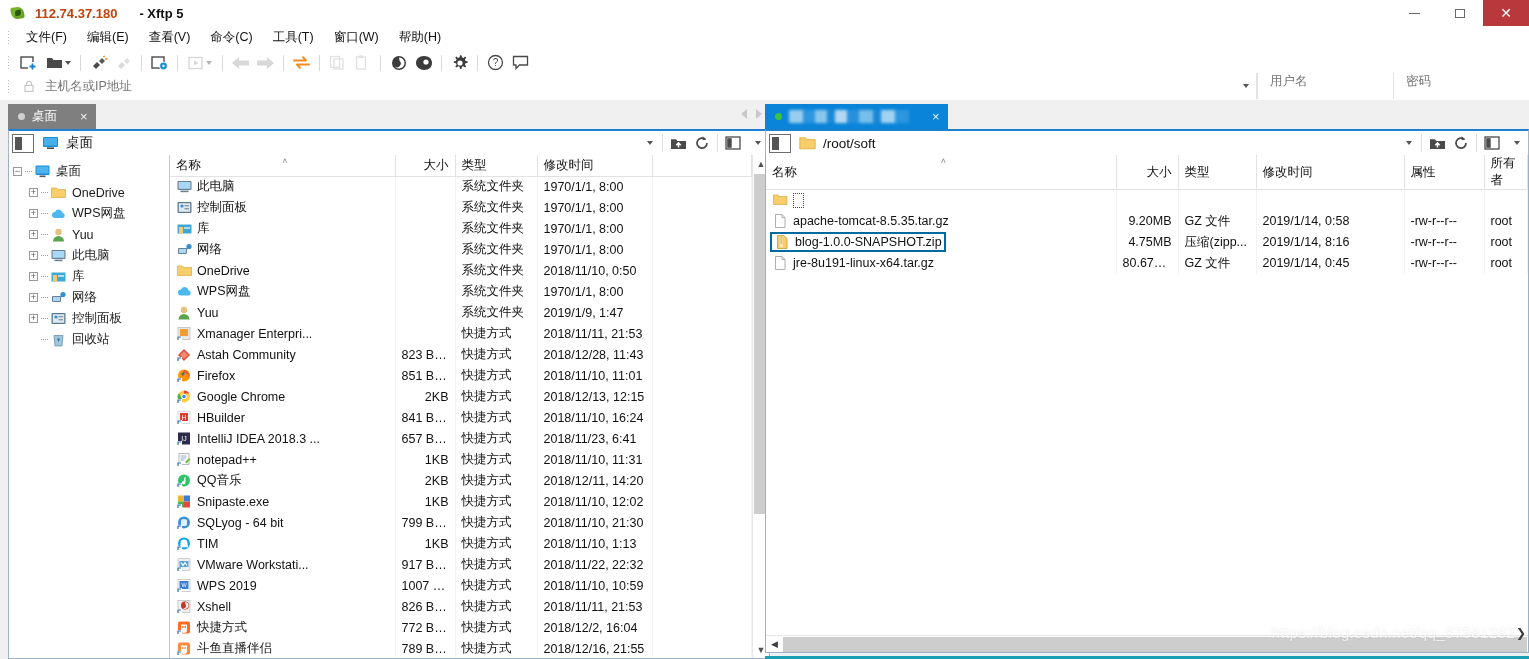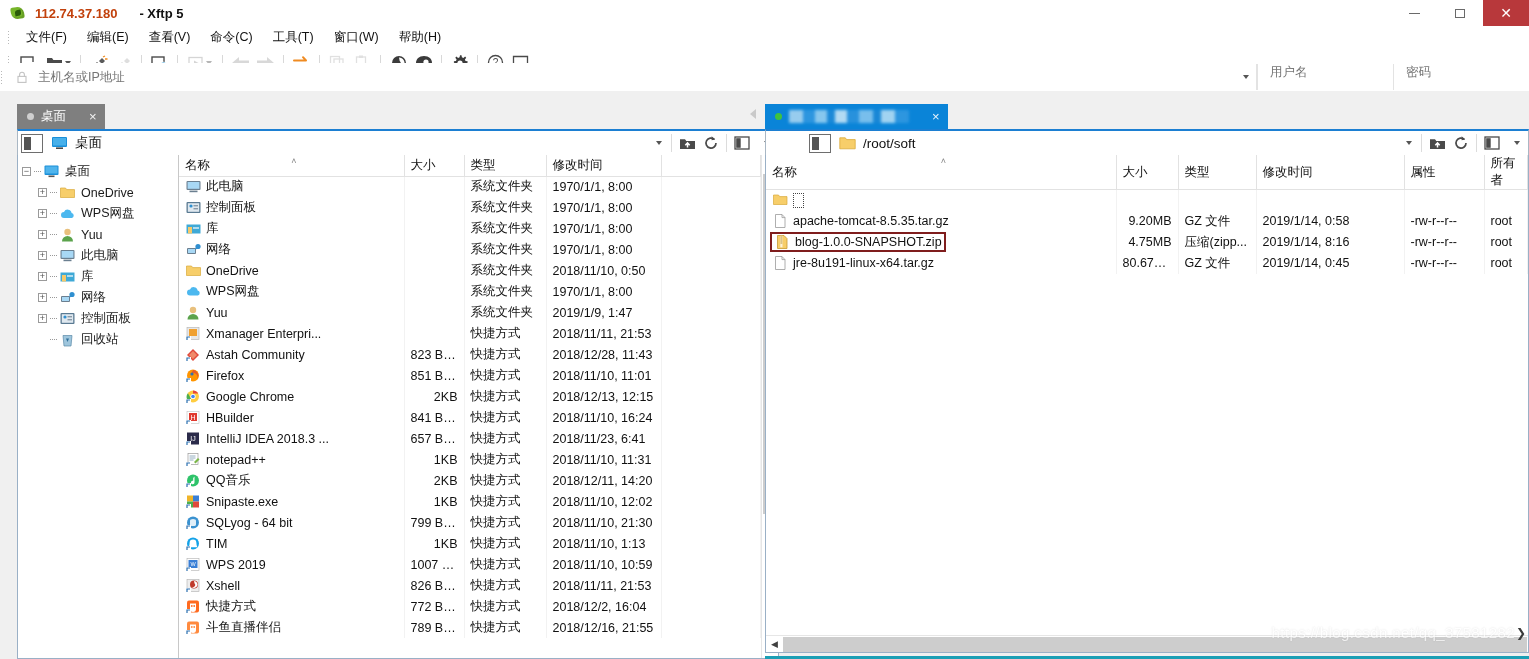--- a/index.html
+++ b/index.html
@@ -70,22 +70,22 @@
     position: relative;
   }
   .tb-btn.wide { width: 34px; }
   .tb-sep { width: 1px; height: 16px; background: #d8d8d8; margin: 0 5px; }
   .caret { width:0; height:0; border-left:3.5px solid transparent; border-right:3.5px solid transparent; border-top:4px solid #555; margin-left:2px; }
   .caret.light { border-top-color:#b5b5b5; }
   svg { display: block; }
 
   
   .addrbar {
-    position: absolute; left: 0; top: 63px; width: 1529px; height: 28px;
-    background: #ffffff; display: flex; align-items: center; 
+    position: absolute; left: 0; top: 72px; width: 1529px; height: 28px;
+    background: #ffffff; display: flex; align-items: center; padding-left: 7px;
   }
   .addr-wrap {
     flex: 1; height: 26px; display: flex; align-items: center; position: relative;
     border-right: 1px solid #e3e3e3;
   }
   .lock-ico { margin-left: 8px; margin-right: 9px; opacity: .45; }
   .addr-input {
     border: none; outline: none; flex: 1; font-size: 12.5px; color: #9d9d9d;
     font-family: inherit; background: transparent;
   }
@@ -96,21 +96,21 @@
   }
   .cred input {
     border: none; outline: none; width: 100%; font-size: 12.5px; color: #9d9d9d;
     font-family: inherit; background: transparent;
   }
 
   
   .panes { position: absolute; left: 0; top: 104px; width: 1529px; height: 555px; background: #f0f0f0; }
 
   .pane { position: absolute; top: 0; height: 555px; }
-  .pane.left  { left: 17px;   width: 762px; }
+  .pane.left  { left: 8px;   width: 762px; }
   .pane.right { left: 765px; width: 764px; }
 
   
   .tabstrip { position: absolute; left: 0; top: 0; height: 25px; width: 100%; background: #f0f0f0; }
   .tab {
     position: absolute; left: 0; top: 0; height: 25px; padding: 0 8px 0 10px;
     display: flex; align-items: center; gap: 7px; font-size: 12.5px;
   }
   .tab.inactive { background: #7f7f7f; color: #ffffff; }
   .tab.active-blue { background: #0a84d8; color: #ffffff; }
@@ -126,21 +126,21 @@
   .tabnav { position: absolute; right: 8px; top: 5px; display: flex; gap: 9px; }
   .tri-l { width:0;height:0;border-top:5px solid transparent;border-bottom:5px solid transparent;border-right:6px solid #c9c9c9; }
   .tri-r { width:0;height:0;border-top:5px solid transparent;border-bottom:5px solid transparent;border-left:6px solid #c9c9c9; }
 
   
   .pathbar {
     position: absolute; left: 0; top: 25px; height: 27px; width: 100%;
     background: #ffffff; border: 1px solid #a9b7c4; border-top: 2px solid #1c7fd2;
     display: flex; align-items: center;
   }
-  .pane.right .pathbar { border-top-color: #1c7fd2; padding-left: 40px; }
+  .pane.right .pathbar { border-top-color: #1c7fd2; }
   .pb-toggle {
     width: 22px; height: 19px; margin-left: 3px; border: 1px solid #6e6e6e;
     background: #ffffff; display: flex; align-items: center; padding: 2px;
   }
   .pb-toggle i { display:block; width: 6px; height: 13px; background: #555; }
   .pb-toggle u { display:block; flex:1; height: 13px; background: #fff; border-left: 1px solid #555;}
   .pb-folder { margin-left: 8px; margin-right: 7px; }
   .pb-path { font-size: 13.5px; color: #111; flex: 1; }
   .pb-dd { width: 20px; height: 24px; display:flex; align-items:center; justify-content:center; }
   .pb-sep { width: 1px; height: 18px; background: #dcdcdc; margin: 0 3px; }
@@ -168,31 +168,31 @@
   .tdash { width: 7px; border-top: 1px dotted #999; margin-right: 2px; flex-shrink: 0; }
   .ticon { width: 17px; margin-right: 5px; display: flex; justify-content: center; flex-shrink: 0; }
 
   .filepane { flex: 1; position: relative; overflow: hidden; }
   table.flist { width: 100%; border-collapse: collapse; table-layout: fixed; }
   table.flist th {
     font-weight: normal; font-size: 12.5px; text-align: left; height: 21px;
     border-right: 1px solid #e2e2e2; border-bottom: 1px solid #e2e2e2;
     padding: 0 6px; color: #111; background: #fff; position: relative;
   }
-  table.flist th.num { text-align: left; font-family: Liberation Mono, monospace; }
+  table.flist th.num { text-align: right; font-family: Liberation Mono, monospace; }
   table.flist td {
     font-size: 12.5px; height: 21px; padding: 0 6px; color: #111;
     white-space: nowrap; overflow: hidden; text-overflow: ellipsis;
     border-right: 1px solid #f2f2f2;
   }
   table.flist td.num { text-align: right; }
   .sortmark { position: absolute; left: 50%; top: 1px; font-size: 9px; color: #888; }
   .namecell { display: flex; align-items: center; gap: 5px; }
   .namecell .ic { width: 16px; height: 16px; flex-shrink: 0; display:flex; align-items:center; justify-content:center; }
-  .hilite-box { border: 2px solid #7f1d1d; padding: 0 2px; margin: 0 -2px; display: inline-flex; align-items:center; gap:5px; }
+  .hilite-box { border: 2px solid #0369a1; padding: 0 2px; margin: 0 -2px; display: inline-flex; align-items:center; gap:5px; }
   .dotted-focus { border: 1px dotted #444; display: inline-block; width: 11px; height: 15px; }
 
   
   .vsb {
     width: 17px; background: #ffffff; border-left: 1px solid #e6e6e6;
     display: flex; flex-direction: column; flex-shrink: 0;
   }
   .sb-arrow { height: 17px; display: flex; align-items: center; justify-content: center; color: #505050; font-size: 9px; }
   .sb-track { flex: 1; position: relative; background: #ffffff; }
   .sb-thumb { position: absolute; left: 1px; right: 1px; background: #cdcdcd; }
@@ -927,20 +927,40 @@
                           <rect x="0" y="9" width="5" height="5" fill="#fff"></rect>
                           <path d="M1 13 l0-3 3 0" fill="none" stroke="#2a6fb0" stroke-width="1.2"></path>
                         </svg>
                       </span>
                       <span>TIM</span>
                     </span>
                   </td>
                   <td class="num">1KB</td>
                   <td>快捷方式</td>
                   <td>2018/11/10, 1:13</td>
+                  <td></td>
+                </tr>
+                <tr>
+                  <td>
+                    <span class="namecell">
+                      <span class="ic">
+                        <svg width="15" height="14" viewBox="0 0 15 14">
+                          <rect x="1" y="0.5" width="12" height="12" rx="1" fill="#f0f0f0" stroke="#b0b0b0" stroke-width=".6"></rect>
+                          <path d="M2.5 3 h9 v6 h-9z" fill="#5a9fd4"></path>
+                          <path d="M4 4.5 l2 3 2-3 2 3" fill="none" stroke="#fff" stroke-width="1.2"></path>
+                          <rect x="0" y="9" width="5" height="5" fill="#fff"></rect>
+                          <path d="M1 13 l0-3 3 0" fill="none" stroke="#2a6fb0" stroke-width="1.2"></path>
+                        </svg>
+                      </span>
+                      <span>VMware Workstati...</span>
+                    </span>
+                  </td>
+                  <td class="num">917 Bytes</td>
+                  <td>快捷方式</td>
+                  <td>2018/11/22, 22:32</td>
                   <td></td>
                 </tr>
                 <tr>
                   <td>
                     <span class="namecell">
                       <span class="ic">
                         <svg width="15" height="14" viewBox="0 0 15 14">
                           <rect x="1" y="0.5" width="12" height="12" fill="#fff" stroke="#b0b0b0" stroke-width=".6"></rect>
                           <path d="M2.5 2 h9 v8 h-9z" fill="#3a7fd5"></path>
                           <text x="7" y="8" font-size="5.5" fill="#fff" text-anchor="middle" font-family="Liberation Sans, sans-serif">W</text>

